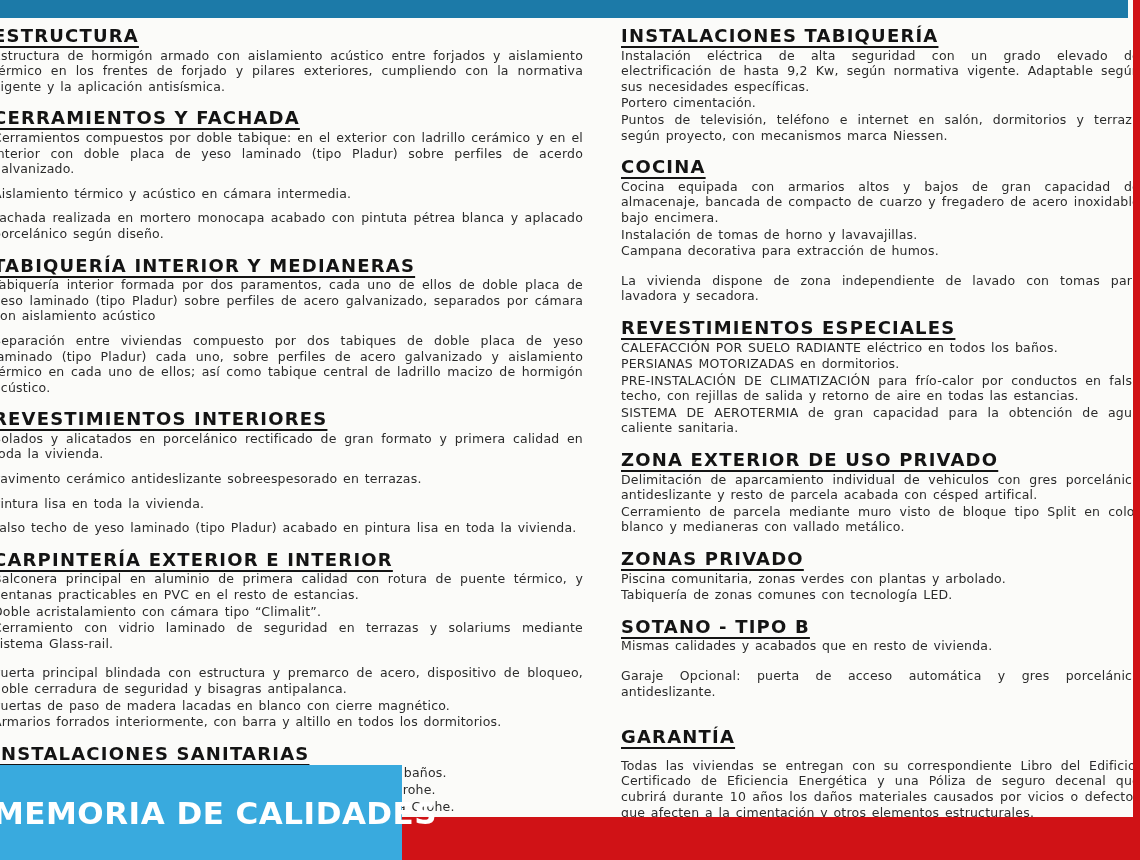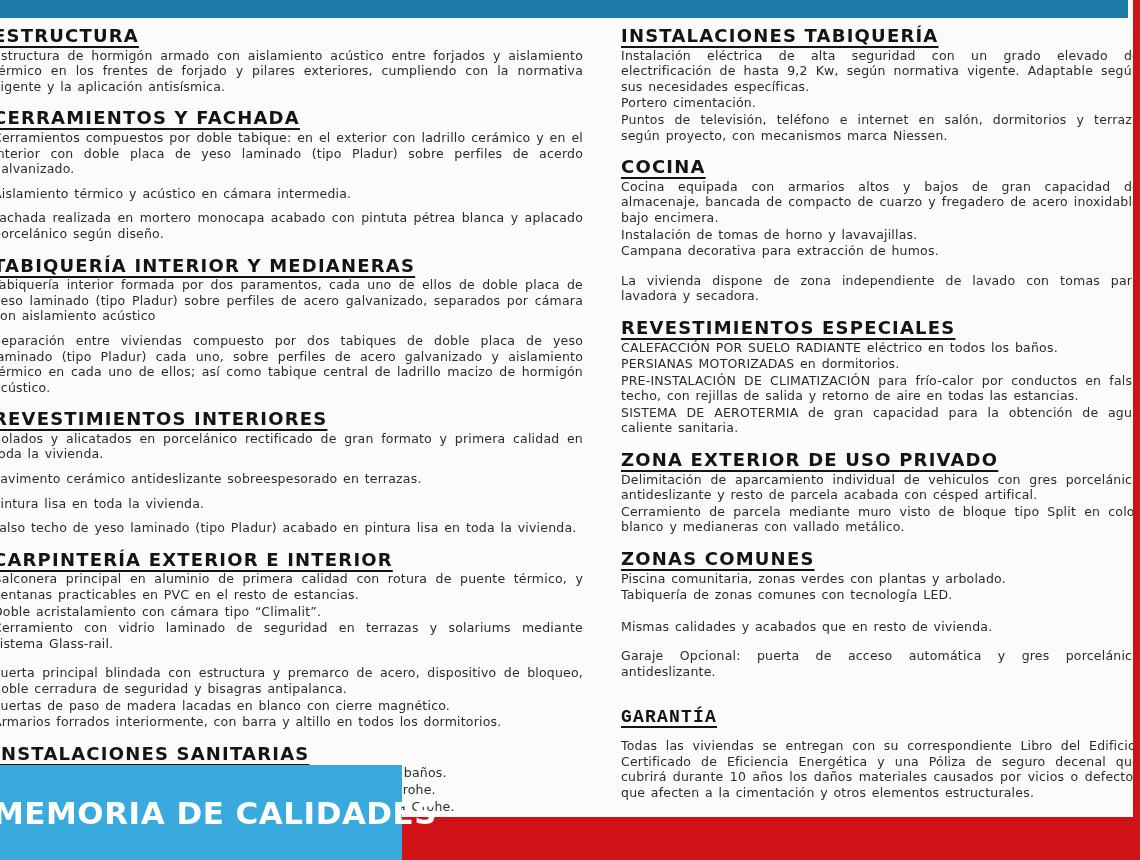--- a/index.html
+++ b/index.html
@@ -33,21 +33,21 @@
   .col-right{left:621px;width:519px;}
   section{margin:0 0 16px 0;}
   section.gap-before{margin-top:30px;}
   h2{
     font-size:18px;font-weight:bold;color:var(--heading);
     letter-spacing:1.2px;margin:0 0 4px 0;
     text-decoration:underline;
     text-decoration-thickness:2px;
     text-underline-offset:4px;
   }
-  section.heading-gap h2{margin-bottom:13px;font-family:Liberation Mono, monospace;}
+  section.heading-gap h2{margin-bottom:13px;}
   p{margin:0 0 9px 0;text-align:justify;word-spacing:1.5px;letter-spacing:0.2px;}
   p.tight{margin-bottom:1px;}
   p.gap{margin-top:14px;}
 </style>
 </head>
 <body>
 
 <div class="top-bar"></div>
 <div class="right-strip"></div>
 <div class="bottom-red-bar"></div>
@@ -111,25 +111,26 @@
       <p class="tight">PERSIANAS MOTORIZADAS en dormitorios.</p>
       <p class="tight">PRE-INSTALACIÓN DE CLIMATIZACIÓN para frío-calor por conductos en falso techo, con rejillas de salida y retorno de aire en todas las estancias.</p>
       <p class="tight">SISTEMA DE AEROTERMIA de gran capacidad para la obtención de agua caliente sanitaria.</p>
     </section>
     <section>
       <h2>ZONA EXTERIOR DE USO PRIVADO</h2>
       <p class="tight">Delimitación de aparcamiento individual de vehiculos con gres porcelánico antideslizante y resto de parcela acabada con césped artifical.</p>
       <p class="tight">Cerramiento de parcela mediante muro visto de bloque tipo Split en color blanco y medianeras con vallado metálico.</p>
     </section>
     <section>
-      <h2>ZONAS COMUNES</h2>
+      <h2>ZONAS PRIVADO</h2>
       <p class="tight">Piscina comunitaria, zonas verdes con plantas y arbolado.</p>
       <p class="tight">Tabiquería de zonas comunes con tecnología LED.</p>
     </section>
     <section>
+      <h2>SOTANO - TIPO B</h2>
       <p>Mismas calidades y acabados que en resto de vivienda.</p>
       <p class="gap">Garaje Opcional: puerta de acceso automática y gres porcelánico antideslizante.</p>
     </section>
     <section class="gap-before heading-gap">
       <h2>GARANTÍA</h2>
       <p>Todas las viviendas se entregan con su correspondiente Libro del Edificio, Certificado de Eficiencia Energética y una Póliza de seguro decenal que cubrirá durante 10 años los daños materiales causados por vicios o defectos que afecten a la cimentación y otros elementos estructurales.</p>
     </section>
     <section class="heading-gap">
       <h2>NOTA</h2>
     </section>

